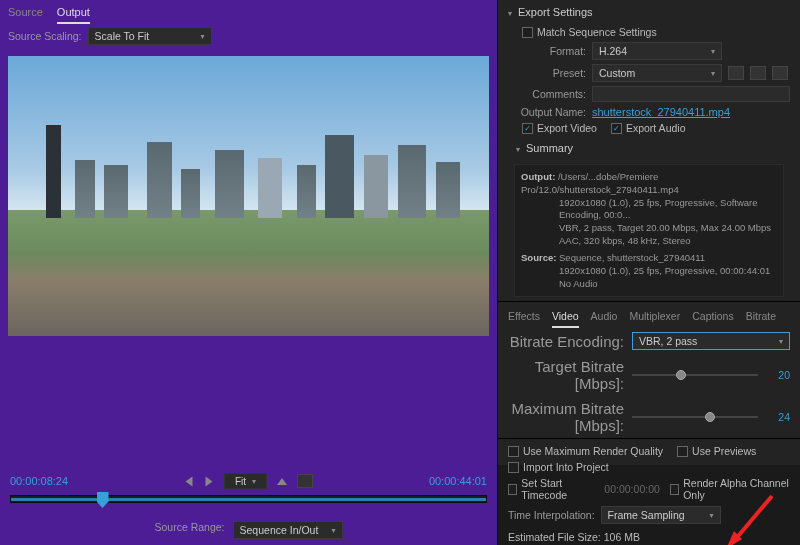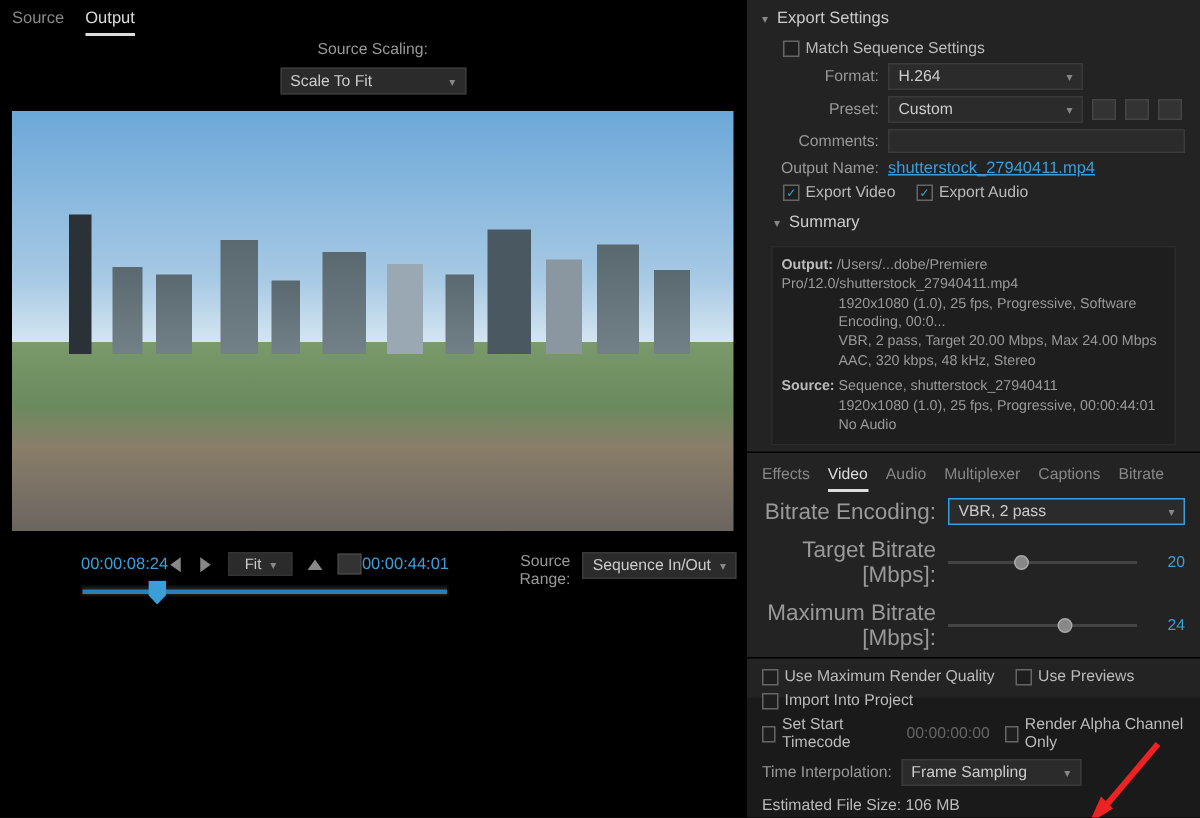--- a/index.html
+++ b/index.html
@@ -1,31 +1,31 @@
 <!DOCTYPE html>
 <html><head>
 <meta charset="utf-8">
 <style>
 * { margin: 0; padding: 0; box-sizing: border-box; font-family: -apple-system, Arial, sans-serif; }
 body { background: #1a1a1a; color: #aaa; font-size: 11px; width: 800px; height: 545px; overflow: hidden; display: flex; }
-.left-panel { width: 498px; height: 545px; background: #000000; border-right: 1px solid #000; display: flex; flex-direction: column; }
+.left-panel { width: 498px; height: 545px; background: #4c1d95; border-right: 1px solid #000; display: flex; flex-direction: column; }
 .right-panel { width: 302px; height: 465px; background: #232323; display: flex; flex-direction: column; }
 .tabs { padding: 4px 8px 0; display: flex; gap: 14px; font-size: 11px; }
 .tab { padding: 2px 0 4px; cursor: pointer; color: #888; }
 .tab.active { color: #ddd; border-bottom: 2px solid #ddd; }
-.row { display: flex; align-items: center; padding: 3px 8px; gap: 6px; flex-direction: column; }
+.row { display: flex; align-items: center; padding: 3px 8px; gap: 6px; }
 .label { color: #999; font-size: 10.5px; text-align: right; }
 select, .select { background: #2b2b2b; border: 1px solid #3a3a3a; color: #ccc; padding: 2px 6px; font-size: 10.5px; height: 18px; }
 .select { display: inline-flex; align-items: center; justify-content: space-between; }
 .select::after { content: "▾"; font-size: 8px; color: #888; margin-left: 6px; }
 .preview { margin: 8px; background: #000; position: relative; height: 280px; }
 .sky { position: absolute; inset: 0; background: linear-gradient(#6ba8d8 0%, #a7c9e4 40%, #d4e5f0 55%, #7a9a6b 55%, #6b8a5d 70%, #8a7e6a 80%, #6b6560 100%); }
 .bldgs { position: absolute; bottom: 42%; left: 0; right: 0; height: 35%; }
 .bldg { position: absolute; bottom: 0; background: linear-gradient(#5a6870, #728088); }
-.controls-area { flex: 1; display: flex; flex-direction: row; justify-content: flex-end; padding-left: 44px; }
+.controls-area { flex: 1; display: flex; flex-direction: column; justify-content: flex-end; }
 .timeline { padding: 6px 10px; }
 .time-row { display: flex; justify-content: space-between; align-items: center; color: #3a9fd8; font-size: 11px; }
 .fit-sel { background: #2b2b2b; border: 1px solid #333; padding: 1px 10px; font-size: 10px; height: 16px; color: #ccc; }
 .track { position: relative; height: 8px; background: #1a1a1a; margin: 6px 0; border: 1px solid #0a0a0a; }
 .track-fill { position: absolute; left: 0; right: 0; height: 3px; top: 2px; background: #2a7fb5; }
 .playhead { position: absolute; left: 18%; top: -4px; width: 12px; height: 16px; background: #3a9fd8; clip-path: polygon(0 0, 100% 0, 100% 60%, 50% 100%, 0 60%); }
 .src-range { display: flex; justify-content: center; gap: 8px; padding: 6px; }
 .section-head { display: flex; align-items: center; gap: 6px; padding: 6px 10px; color: #ccc; font-size: 11px; }
 .chev::before { content: "▾"; font-size: 8px; color: #888; }
 .form-row { display: flex; align-items: center; padding: 2px 10px; gap: 6px; }

